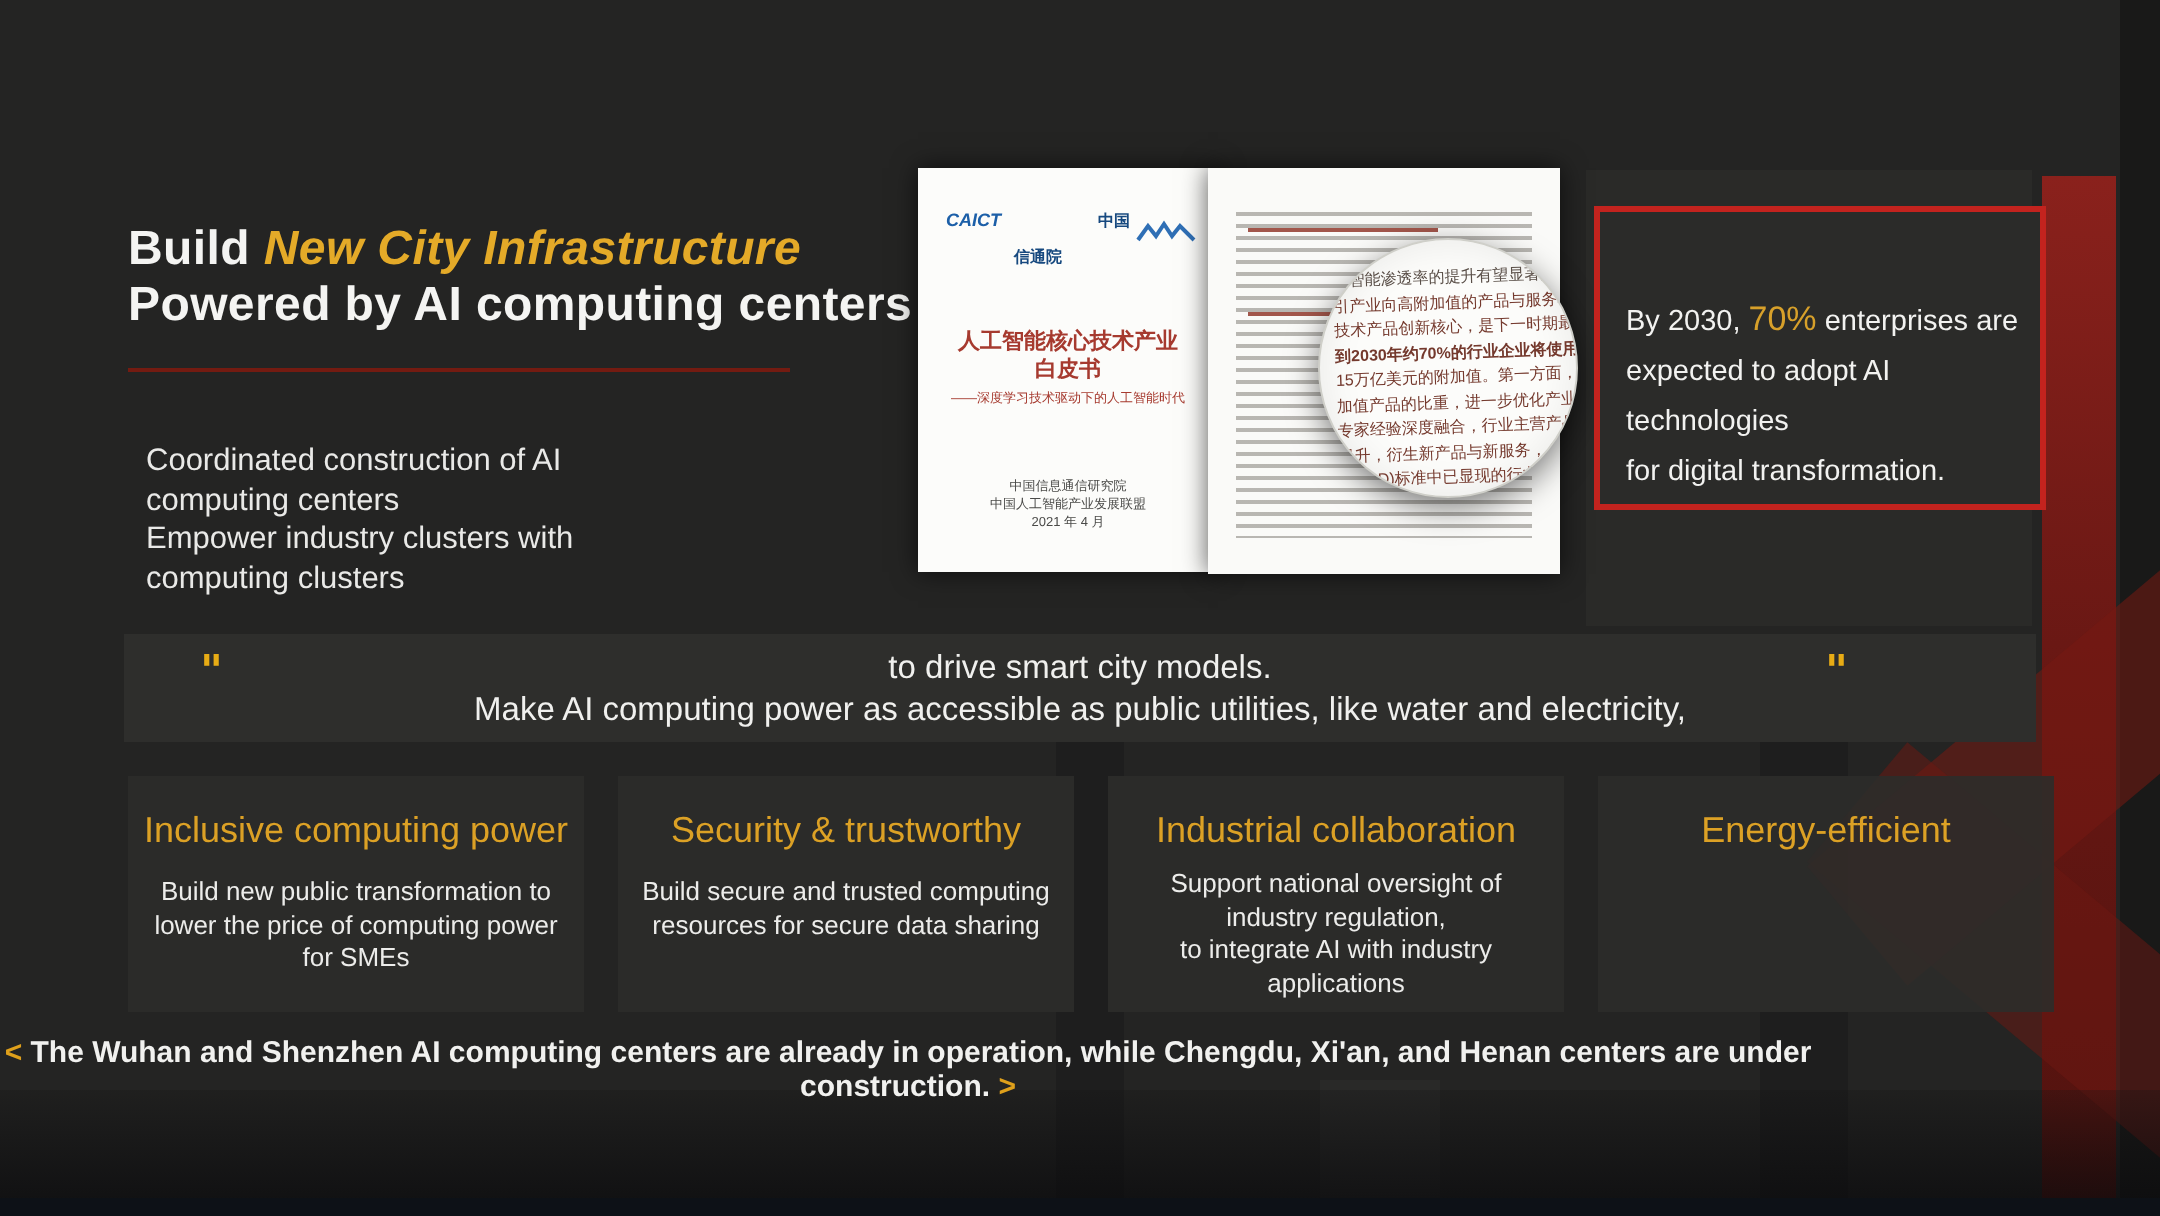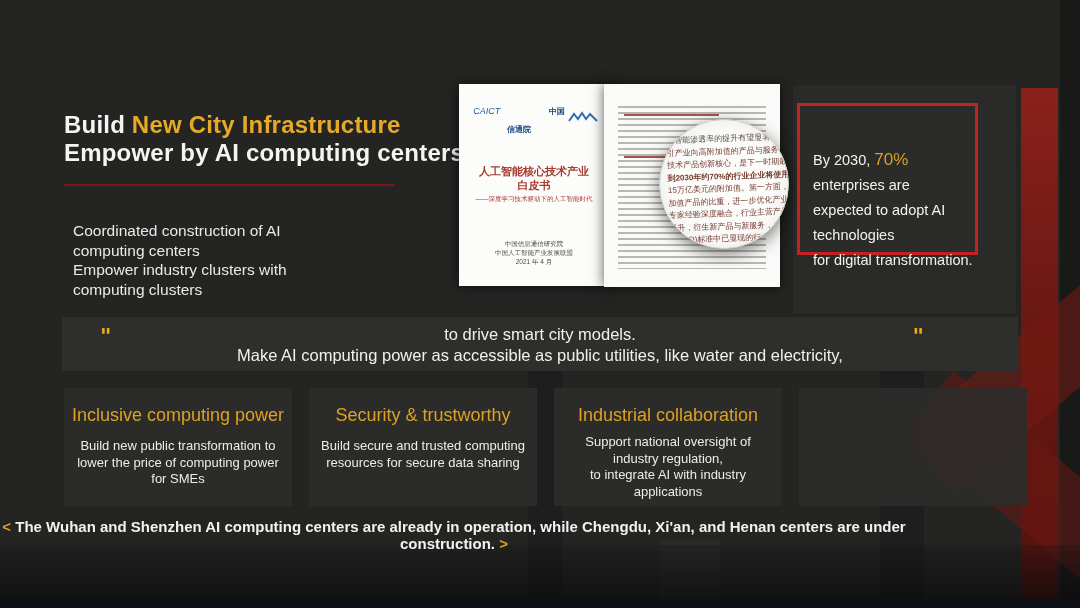--- a/index.html
+++ b/index.html
@@ -18,34 +18,34 @@
   .deco-strip1 { left:528px; top:370px; width:34px; height:238px; background:rgba(0,0,0,0.14); }
   .deco-strip2 { left:880px; top:370px; width:44px; height:238px; background:rgba(0,0,0,0.14); }
   .deco-strip3 { left:660px; top:540px; width:60px; height:68px; background:rgba(255,255,255,0.025); }
   .deco-bottom-band { left:0; top:545px; width:1080px; height:63px;
     background:linear-gradient(180deg, rgba(18,18,18,0.25) 0%, rgba(10,10,12,0.8) 100%); }
   .deco-bottom-edge { left:0; top:599px; width:1080px; height:9px; background:#0d1117; }
 
   
   .title { position:absolute; left:64px; top:111px; font-size:24px; font-weight:bold;
     color:#F4F4F2; line-height:28px; letter-spacing:0.2px; z-index:4; }
-  .title .hl { color:#E4AA28; }
+  .title .hl { color:#E4AA28;font-style:italic; }
   .title-underline { position:absolute; left:64px; top:184px; width:331px; height:2px;
     background:#741B11; z-index:4; }
   .intro { position:absolute; left:73px; top:221px; font-size:15.5px; color:#E9E9E7;
     line-height:19.5px; white-space:pre-line; z-index:4; }
 
   
   .panel-behind { position:absolute; left:793px; top:85px; width:223px; height:228px;
     background:#2A2A28; z-index:2; }
 
   .doc1 { position:absolute; left:459px; top:84px; width:150px; height:202px;
     background:#FCFCFA; box-shadow:0 0 12px rgba(0,0,0,0.65); text-align:center; z-index:4; }
   .doc1-logos { display:flex; justify-content:space-between; align-items:center; padding:16px 11px 0; }
-  .caict-en { font-size:9px; font-weight:normal; font-style:italic; color:#1C5FA8; }
+  .caict-en { font-size:9px; font-weight:bold; font-style:italic; color:#1C5FA8; }
   .caict-cn { font-size:8px; font-weight:bold; color:#17497F;margin-left:44px; }
   .doc1-title { margin-top:28px; color:#A63A2F; font-weight:bold; font-size:11px; line-height:14px; }
   .doc1-sub { margin-top:3px; color:#A63A2F; font-size:6.5px; }
   .doc1-footer { position:absolute; bottom:20px; width:100%; font-size:6.5px; color:#4A4A48; line-height:9px; }
 
   .doc2 { position:absolute; left:604px; top:84px; width:176px; height:203px;
     background:#FAFAF8; box-shadow:0 0 12px rgba(0,0,0,0.65); z-index:4; }
   .doc2-lines { position:absolute; left:14px; right:14px; top:18px; bottom:18px;
     background:repeating-linear-gradient(180deg, rgba(0,0,0,0) 0px, rgba(0,0,0,0) 4px,
       #B1AFAA 4px, #B1AFAA 6px); opacity:0.9; }
@@ -54,21 +54,21 @@
 
   .magnifier { position:absolute; left:659px; top:119px; width:130px; height:130px;
     border-radius:50%; background:#FCFCFA; border:1px solid #CFCFC9; overflow:hidden;
     box-shadow:0 5px 16px rgba(0,0,0,0.5), inset 0 0 20px rgba(0,0,0,0.08); z-index:5; }
   .magnifier-text { padding:13px 8px; font-size:8px; line-height:12.5px; color:#74392D;
     transform:rotate(-2deg); white-space:nowrap; }
   .magnifier-text div:nth-child(1){ color:#5A4F48; }
   .magnifier-text div:nth-child(4){ font-weight:bold; }
 
   
-  .callout { position:absolute; left:797px; top:103px; width:181px; height:152px;
+  .callout { position:absolute; left:797px; top:103px; width:226px; height:152px;
     border:3px solid #C3231E; background:#2B2B29; z-index:6; }
   .callout-text { position:absolute; left:13px; top:41px; font-size:14.5px;
     color:#F2F2F0; line-height:25px; }
   .callout-text .hl { color:#D7A02A; font-size:17px; }
 
   
   .quotebar { position:absolute; left:62px; top:317px; width:956px; height:54px;
     background:#2E2E2C; z-index:3; }
   .qmark { position:absolute; top:7px; font-size:22px; font-weight:bold; color:#E8AC15;
     font-family:"DejaVu Sans", sans-serif; }
@@ -101,21 +101,21 @@
   <div class="deco deco-wedge1"></div>
   <div class="deco deco-wedge2"></div>
   <div class="deco deco-strip1"></div>
   <div class="deco deco-strip2"></div>
   <div class="deco deco-strip3"></div>
   <div class="deco deco-bottom-band"></div>
   <div class="deco deco-bottom-edge"></div>
 
   <div class="title">
     <div><span>Build </span><span class="hl">New City Infrastructure</span></div>
-    <div>Empower by AI computing centers</div>
+    <div>Powered by AI computing centers</div>
   </div>
   <div class="title-underline"></div>
 
   <div class="intro">Coordinated construction of AI
 computing centers
 Empower industry clusters with
 computing clusters</div>
 
   <div class="panel-behind"></div>
 
@@ -187,19 +187,20 @@
   <div class="pillar pillar2">
     <div class="pillar-title">Security &amp; trustworthy</div>
     <div class="pillar-body">Build secure and trusted computing resources for secure data sharing</div>
   </div>
   <div class="pillar pillar3">
     <div class="pillar-title">Industrial collaboration</div>
     <div class="pillar-body">Support national oversight of industry regulation,
 to integrate AI with industry applications</div>
   </div>
   <div class="pillar pillar4">
+    <div class="pillar-title">Energy-efficient</div>
   </div>
 
   <div class="footerline">
     <span class="mark">&lt;</span><span> The Wuhan and Shenzhen AI computing centers are already in operation, while Chengdu, Xi'an, and Henan centers are under construction. </span><span class="mark">&gt;</span>
   </div>
 
 </div>
 
 </body></html>

